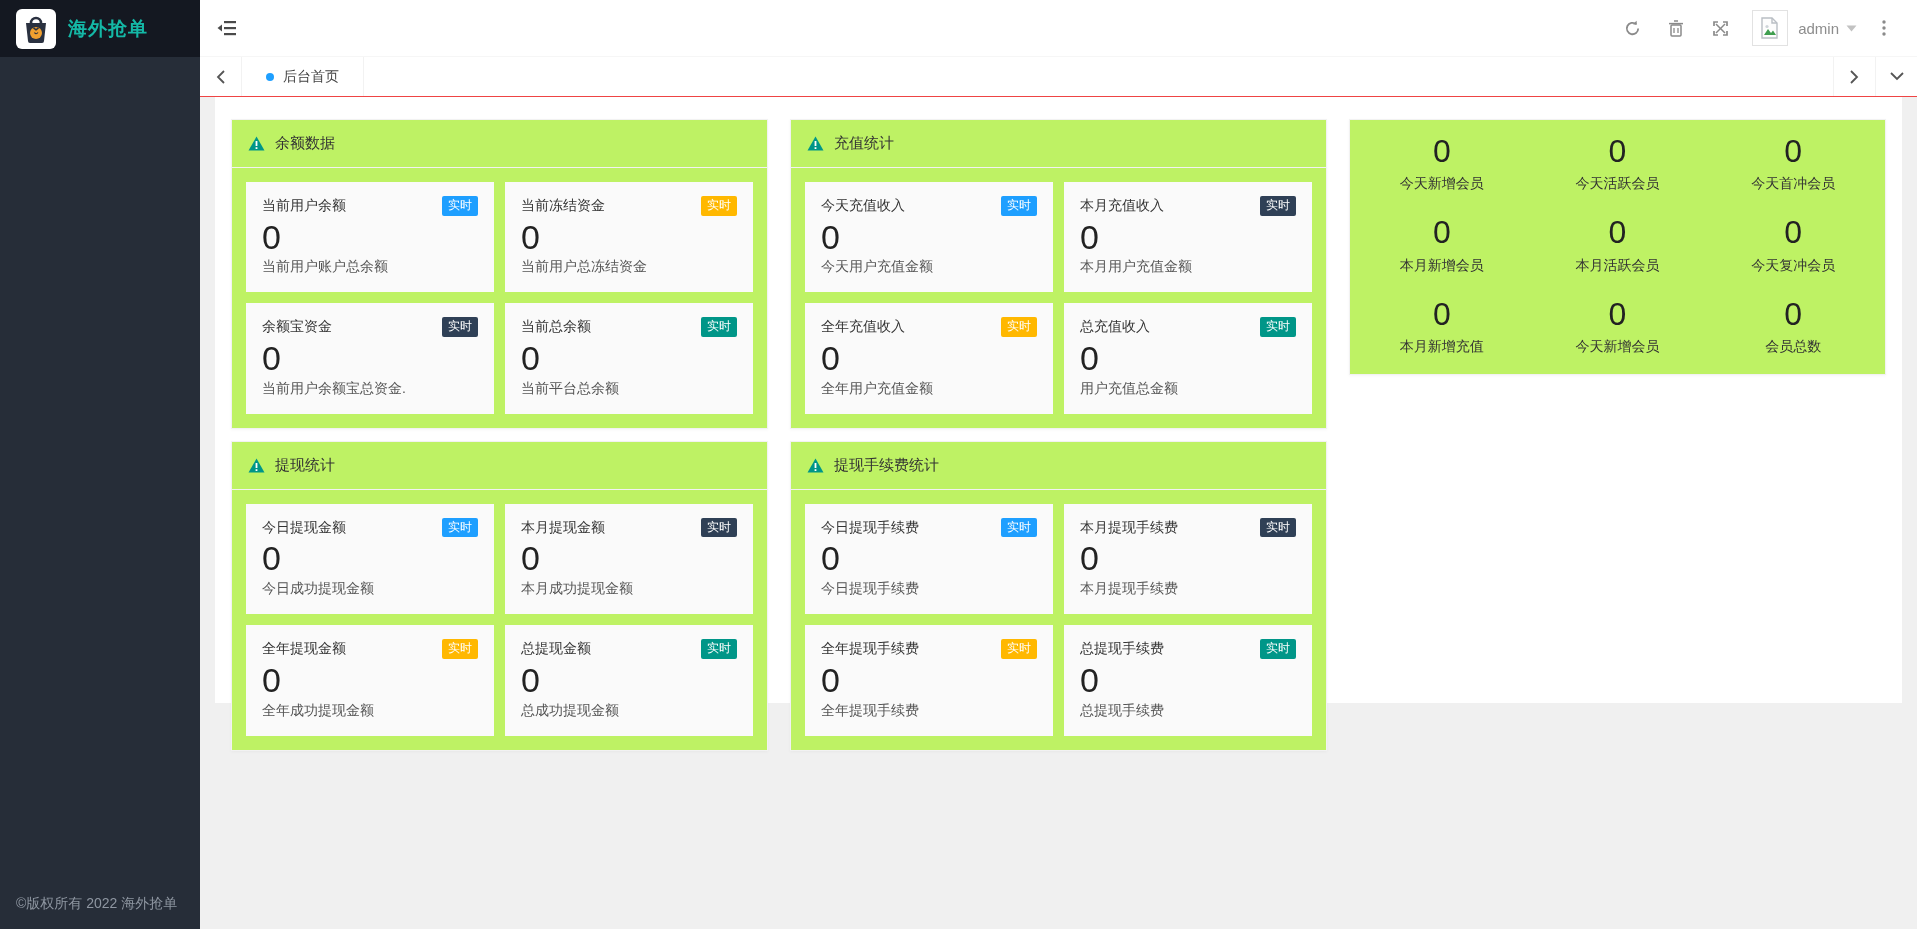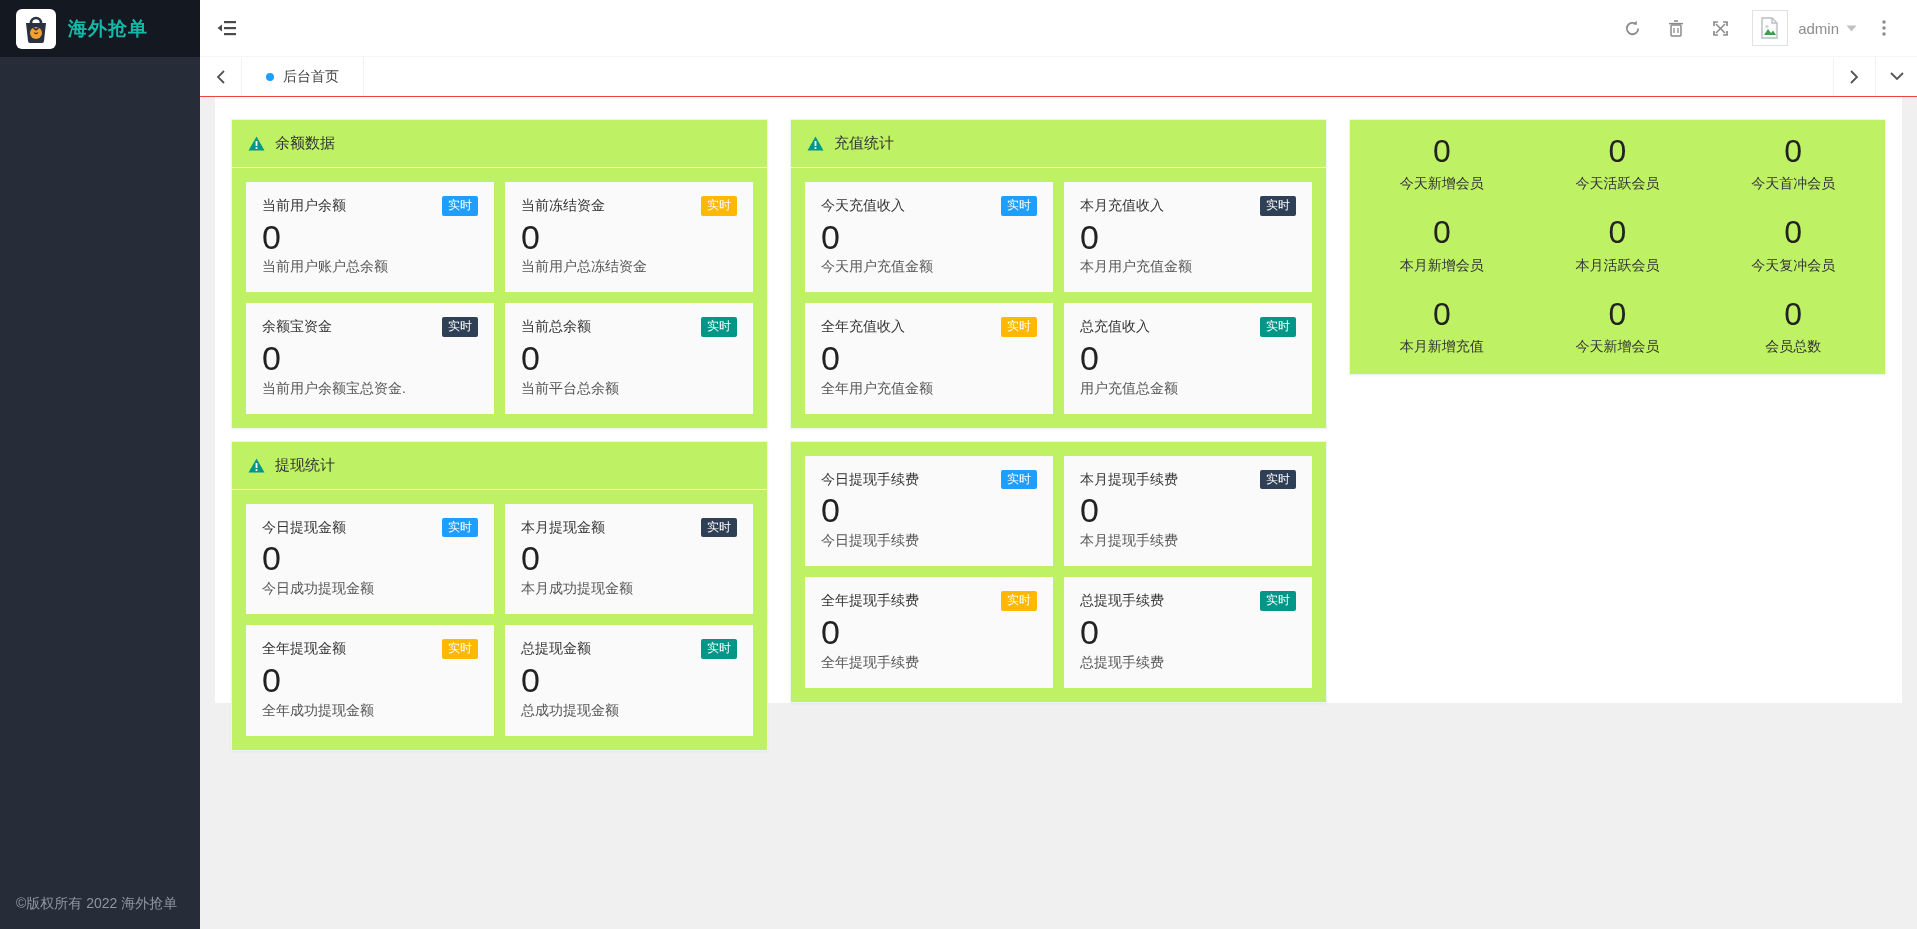--- a/index.html
+++ b/index.html
@@ -355,20 +355,28 @@
     </div>
     <div class="stat-value">0</div>
     <div class="stat-desc">总成功提现金额</div>
   </div>
               </div>
     </div>
   </div>
         </div>
       <div>
           <div class="panel">
+    <div class="panel-header">
+      <svg width="17" height="15" viewBox="0 0 17 15">
+        <path d="M8.5 0.5 L16.5 14.5 H0.5 Z" fill="#009688"></path>
+        <rect x="7.6" y="5" width="1.8" height="5" fill="#fff"></rect>
+        <rect x="7.6" y="11.2" width="1.8" height="1.8" fill="#fff"></rect>
+      </svg>
+      <span>提现手续费统计</span>
+    </div>
     <div class="panel-body">
       <div class="cards">
                 <div class="stat-card">
     <div class="stat-top">
       <span>今日提现手续费</span>
       <span class="badge badge-blue">实时</span>
     </div>
     <div class="stat-value">0</div>
     <div class="stat-desc">今日提现手续费</div>
   </div>

